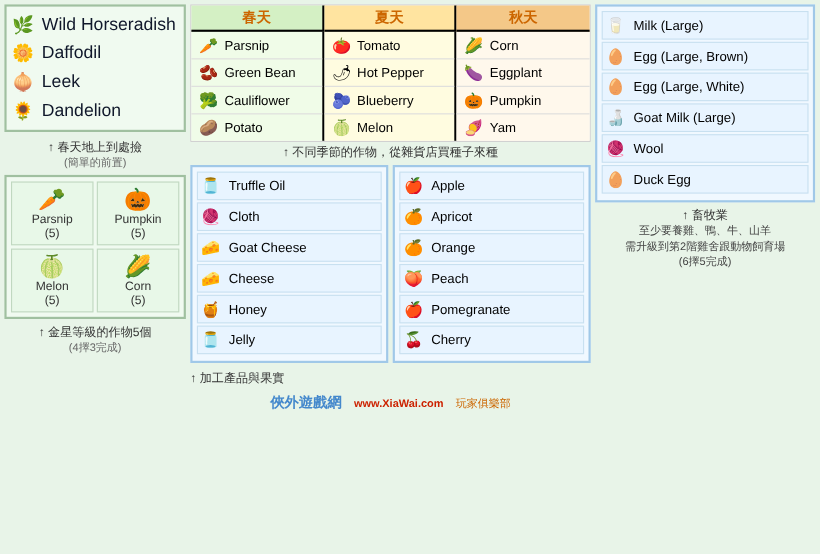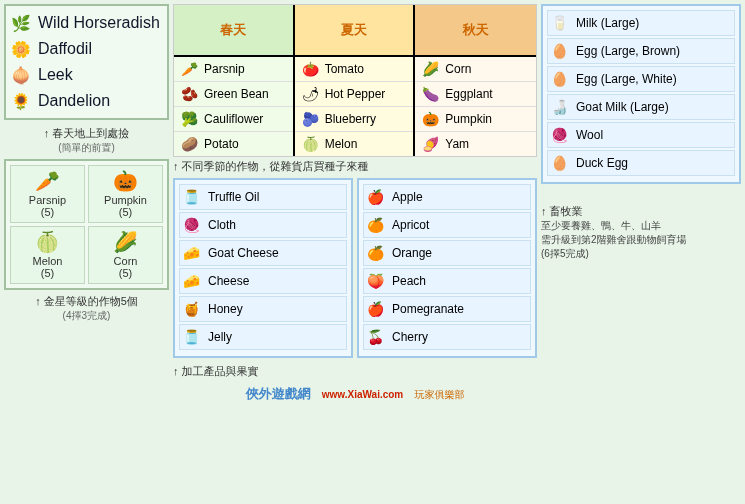--- a/index.html
+++ b/index.html
@@ -101,21 +101,21 @@
       border: 1px solid #ccc;
     }
     .season-header {
       display: grid;
       grid-template-columns: 1fr 1fr 1fr;
     }
     .season-col-header {
       text-align: center;
       font-size: 13px;
       font-weight: bold;
-      padding: 16px 4px;
+      padding: 2px 4px;
       color: #cc6600;
       border-bottom: 2px solid #000;
     }
     .season-col-header.spring { background: #d4f0c4; border-right: 2px solid #000; }
     .season-col-header.summer { background: #ffe4a0; border-right: 2px solid #000; }
     .season-col-header.fall { background: #f4c888; }
     .season-crops-grid {
       display: grid;
       grid-template-columns: 1fr 1fr 1fr;
     }
@@ -131,20 +131,21 @@
       gap: 4px;
       padding: 2px 6px;
       border-bottom: 1px solid #ddd;
       font-size: 12px;
     }
     .season-crop-row:last-child { border-bottom: none; }
     .season-col.spring { background: #f0fce8; }
     .season-col.summer { background: #fffce0; }
     .season-col.fall { background: #fff8ec; }
     .table-note {
+      text-align: center;
       font-size: 11px;
       color: #333;
       margin-top: 2px;
     }
 
     
     .artisan-fruit-container {
       display: flex;
       gap: 4px;
     }
@@ -191,21 +192,22 @@
       gap: 6px;
       padding: 2px 2px;
       border: 1px solid #c8e0f0;
       background: #e8f4ff;
       margin-bottom: 2px;
       font-size: 12px;
     }
     .livestock-note {
       font-size: 11px;
       color: #333;
-      margin-top: 16px;
+      margin-top: 0;
+      text-align: center;
     }
     .livestock-note .sub { font-size: 10px; color: #444; }
 
     .watermark {
       text-align: center;
       font-size: 10px;
       color: #888;
       margin-top: 2px;
     }
     .watermark-blue { color: #4488cc; font-size: 13px; font-weight: bold; }

